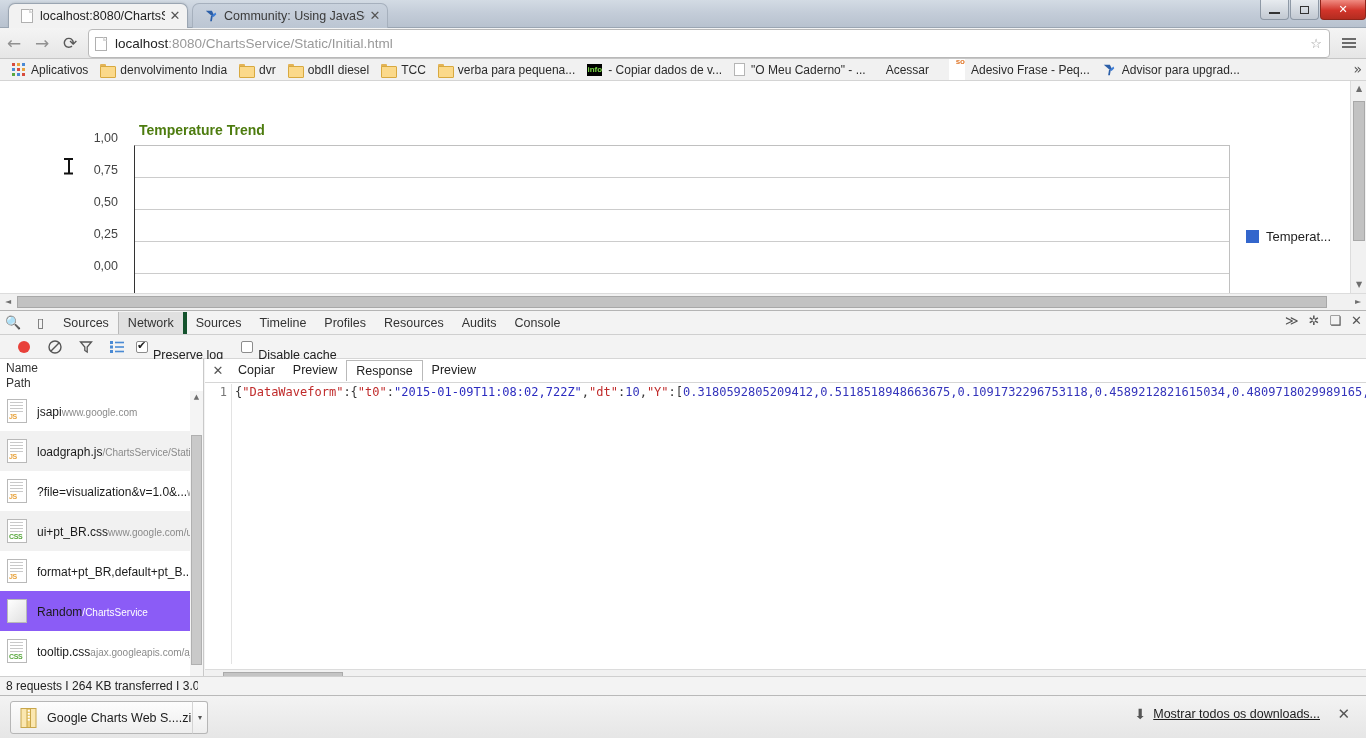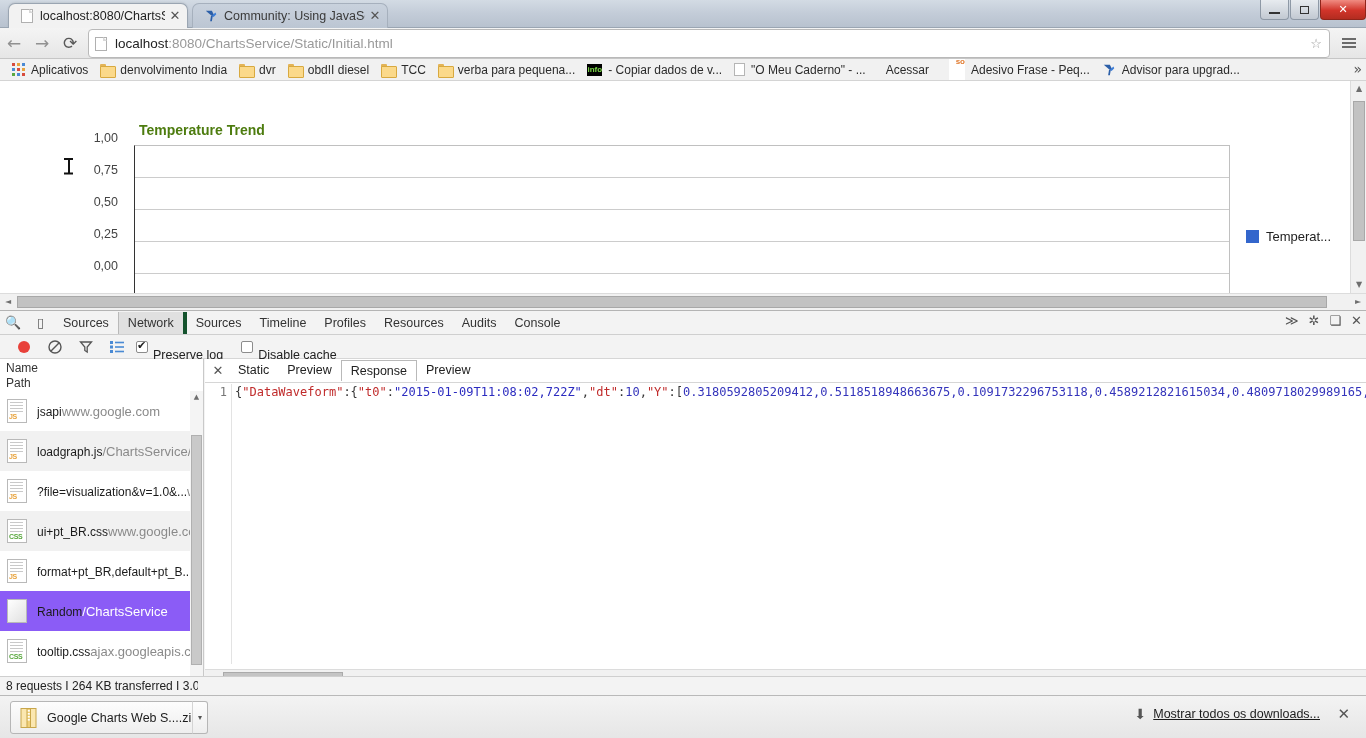--- a/index.html
+++ b/index.html
@@ -192,21 +192,21 @@
     background: #fff; border-right: 1px solid #c9c9c9; overflow: hidden;
   }
   #netlist .head { height: 32px; padding: 2px 0 0 6px; font-size: 12px; color: #333; background:#fff;}
   #netlist .head div { line-height: 15px; }
   .netrow { display: flex; align-items: center; height: 40px; padding-left: 7px; }
   .netrow.alt { background: #f1f1f1; }
   .netrow.sel { background: #8b5cf6; }
   .netrow .ficon { width: 21px; height: 24px; flex: 0 0 21px; margin-right: 9px; position: relative; }
   .netrow .ftext { overflow: hidden; }
   .netrow .fname { font-size: 12px; color: #1b1b1b; white-space: nowrap; line-height: 15px; }
-  .netrow .fpath { font-size: 13px; color: #8a8a8a; white-space: nowrap; line-height: 15px; }
+  .netrow .fpath { font-size: 10px; color: #8a8a8a; white-space: nowrap; line-height: 15px; }
   .netrow.sel .fpath { color: #fff; }
   .fi-base { position:absolute; left:0; top:0; width:20px; height:24px; background:#fff; border:1px solid #b9b9b9; }
   .fi-lines { position:absolute; left:3px; top:3px; width:13px; height:17px; }
   .fi-lines i { display:block; height:1px; background:#c9c9c9; margin-bottom:2px;}
   .fi-tag { position:absolute; left:2px; bottom:3px; font-size:7px; font-weight:bold; letter-spacing:-.3px; font-family:"Liberation Sans",sans-serif;}
   .fi-tag.js { color:#e8a33d; }
   .fi-tag.css { color:#5aa83f; }
 
   #netscroll { position: absolute; right: 0; top: 32px; width: 13px; height: 295px; background:#f4f4f4;}
   #netscroll .arrow { width:13px; height:13px; text-align:center; line-height:13px; font-size:7px; color:#6e6e6e; font-family:"DejaVu Sans",sans-serif;}
@@ -582,21 +582,21 @@
       <div id="netscroll">
         <div class="arrow">▲</div>
         <div class="thumb"></div>
         <div class="arrow" style="position:absolute;bottom:0;">▼</div>
       </div>
     </div>
 
     <div id="respane">
       <div id="resp-tabbar">
         <span class="xclose">✕</span>
-        <div class="rtab">Static</div>
+        <div class="rtab">Copiar</div>
         <div class="rtab">Preview</div>
         <div class="rtab active">Response</div>
         <div class="rtab">Preview</div>
       </div>
 
       <div id="codearea">
         <div class="gutter">
           <div class="ln">1</div>
         </div>
         <div id="codeline">

